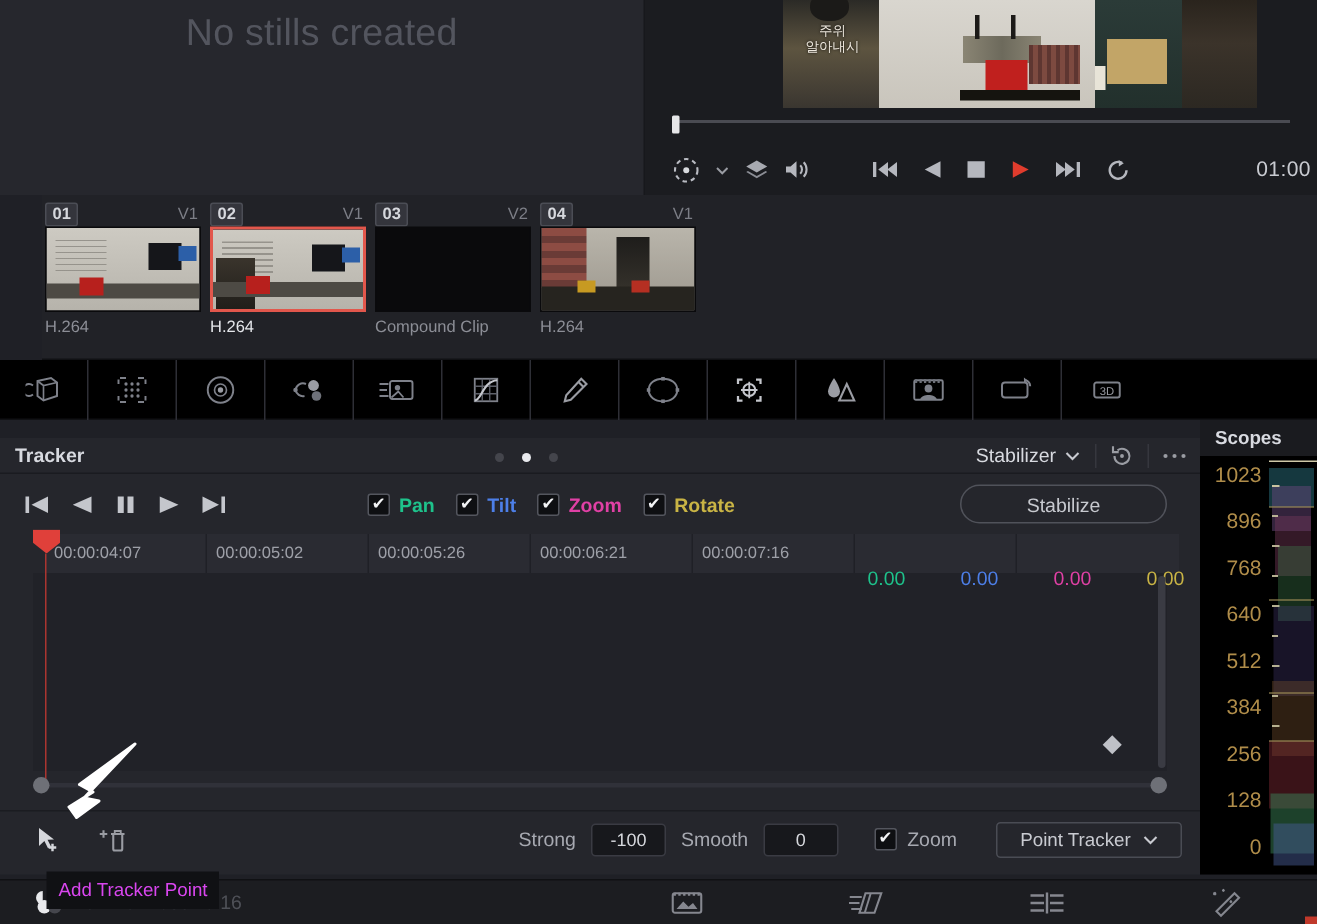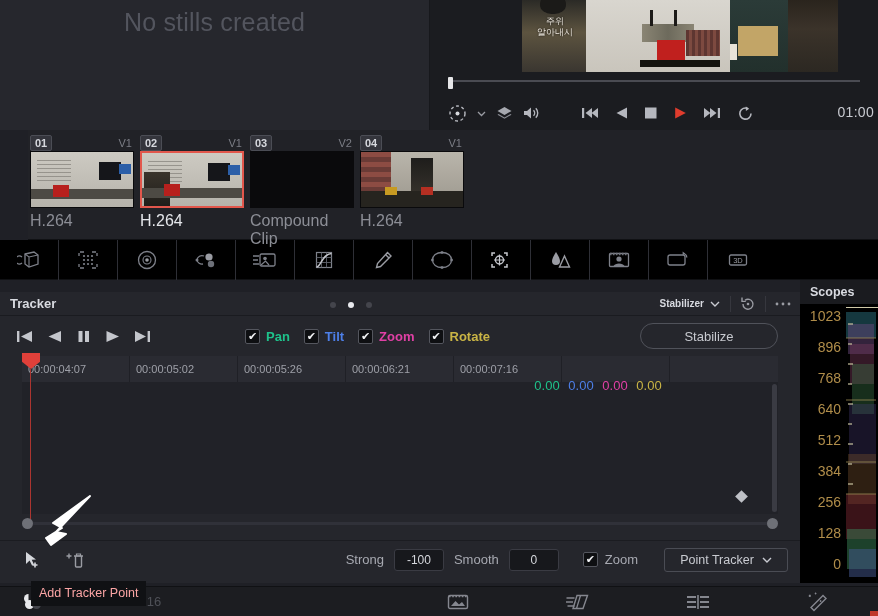--- a/index.html
+++ b/index.html
@@ -98,21 +98,21 @@
     font-size:11px; font-weight:bold; color:#d6d8dd;
     background:#34353c; border:1px solid #4b4d55; border-radius:2px;
     padding:0px 4px; line-height:14px;
   }
   .clip-track { font-size:11px; color:#7c7e86; }
   .clip-thumb {
     width:104px; height:57px; background:#0a0a0c; overflow:hidden; position:relative;
     border:1px solid transparent;
   }
   .clip.sel .clip-thumb { border:2px solid #e2574c; width:104px; height:57px; }
-  .clip-label { font-size:16px; color:#8c8e96; padding-top:4px; }
+  .clip-label { font-size:11px; color:#8c8e96; padding-top:4px; }
   .clip.sel .clip-label { color:#e4e6ea; }
 
   
   .t-wall { position:absolute; inset:0; background:linear-gradient(180deg,#cdcac2,#b6b3ab); }
   .t-dark { position:absolute; inset:0; background:#0a0a0c; }
   .t-note { position:absolute; left:6px; top:8px; width:34px; height:22px;
     background:repeating-linear-gradient(180deg,#8e8b84 0 1px,transparent 1px 4px); opacity:.85; }
   .t-screen { position:absolute; right:12px; top:10px; width:22px; height:18px; background:#15161a; }
   .t-blue { position:absolute; right:2px; top:12px; width:12px; height:10px; background:#2c5fa8; }
   .t-counter { position:absolute; left:0; bottom:8px; width:100%; height:10px; background:#4d4a44; }
@@ -151,21 +151,21 @@
     height:24px; background:#25262c;
     display:flex; align-items:center;
     border-bottom:1px solid #1a1b20;
     position:relative;
   }
   .tracker-title { font-size:13px; font-weight:bold; color:#d8dae0; margin-left:10px; }
   .dots { position:absolute; left:330px; top:10px; display:flex; gap:12px; align-items:center; }
   .dot { width:6px; height:6px; border-radius:50%; background:#44454c; }
   .dot.on { background:#e9eaee; }
   .th-right { margin-left:auto; display:flex; align-items:center; height:24px; }
-  .stab-sel { display:flex; align-items:center; gap:6px; padding:0 10px; color:#d8dae0; font-size:10px; font-weight:bold; }
+  .stab-sel { display:flex; align-items:center; gap:6px; padding:0 10px; color:#d8dae0; font-size:13px; font-weight:normal; }
   .th-div { width:1px; height:16px; background:#36373e; }
   .th-btn { width:34px; height:24px; display:flex; align-items:center; justify-content:center; color:#9a9ca3; }
 
   .tracker-ctrl {
     height:40px; display:flex; align-items:center; position:relative;
   }
   .tk-transport { display:flex; align-items:center; gap:14px; margin-left:16px; }
   .tk-checks { display:flex; align-items:center; gap:6px; margin-left:94px; }
   .cb {
     width:15px; height:15px; background:#0e0f12; border:1px solid #54565e;
@@ -175,37 +175,37 @@
   .cb-lbl { font-size:13px; font-weight:bold; margin-right:8px; }
   .stabilize-btn {
     margin-left:auto; margin-right:22px;
     width:138px; height:26px; border:1px solid #50525a; border-radius:13px;
     display:flex; align-items:center; justify-content:center;
     color:#c7c9cf; font-size:13px; background:transparent;
   }
 
   .graph-wrap { position:absolute; left:0; top:64px; width:800px; height:182px; }
   .ruler {
-    position:absolute; left:22px; top:0; width:756px; height:26px;
+    position:absolute; left:30px; top:0; width:756px; height:26px;
     background:#2a2b32; display:flex;
   }
   .rcell {
     width:108px; height:26px; border-right:1px solid #1f2026;
     display:flex; align-items:center; padding-left:6px;
     color:#9ea0a8; font-size:11px;
   }
   .graph {
     position:absolute; left:22px; top:26px; width:756px; height:132px;
     background:#212228;
   }
   .keyframe {
     position:absolute; left:715px; top:110px; width:9px; height:9px;
     background:#bfc1c7; transform:rotate(45deg);
   }
-  .vals { position:absolute; left:508px; top:-4px; display:flex; }
+  .vals { position:absolute; left:552px; top:-4px; display:flex; gap:28px; }
   .val { font-size:13px; width:34px; text-align:center; }
   .playhead-flag {
     position:absolute; left:22px; top:-3px; width:18px; height:16px;
     background:#e0403a; clip-path:polygon(0 0,100% 0,100% 55%,50% 100%,0 55%);
   }
   .playhead-line {
     position:absolute; left:30px; top:13px; width:1px; height:155px; background:#ab3530;
   }
   .scroll-h {
     position:absolute; left:22px; top:162px; width:756px; height:12px;
@@ -263,21 +263,21 @@
   .bb-l3 { position:absolute; left:8px; top:7px; width:9px; height:9px; border-radius:50%; background:#45464d; }
   .bb-name { font-size:13px; color:#4e5057; }
   .bb-icons { display:flex; align-items:center; margin-left:auto; }
   .bb-ic { width:120px; display:flex; align-items:center; justify-content:center; color:#85878f; }
   .bb-redcorner { position:absolute; right:0; bottom:0; width:8px; height:5px; background:#c0392b; }
 
   
   .cursor-arrow { position:absolute; left:34px; top:492px; width:64px; height:62px; pointer-events:none; }
   .tooltip {
     position:absolute; left:31px; top:581px;
-    background:#101114; color:#fca5a5;
+    background:#101114; color:#d946ef;
     font-size:12.5px; padding:5px 8px 6px 8px;
     white-space:nowrap; z-index:50;
   }
 </style>
 </head>
 <body>
 
 <div class="app">
 
   <div class="top-row">

